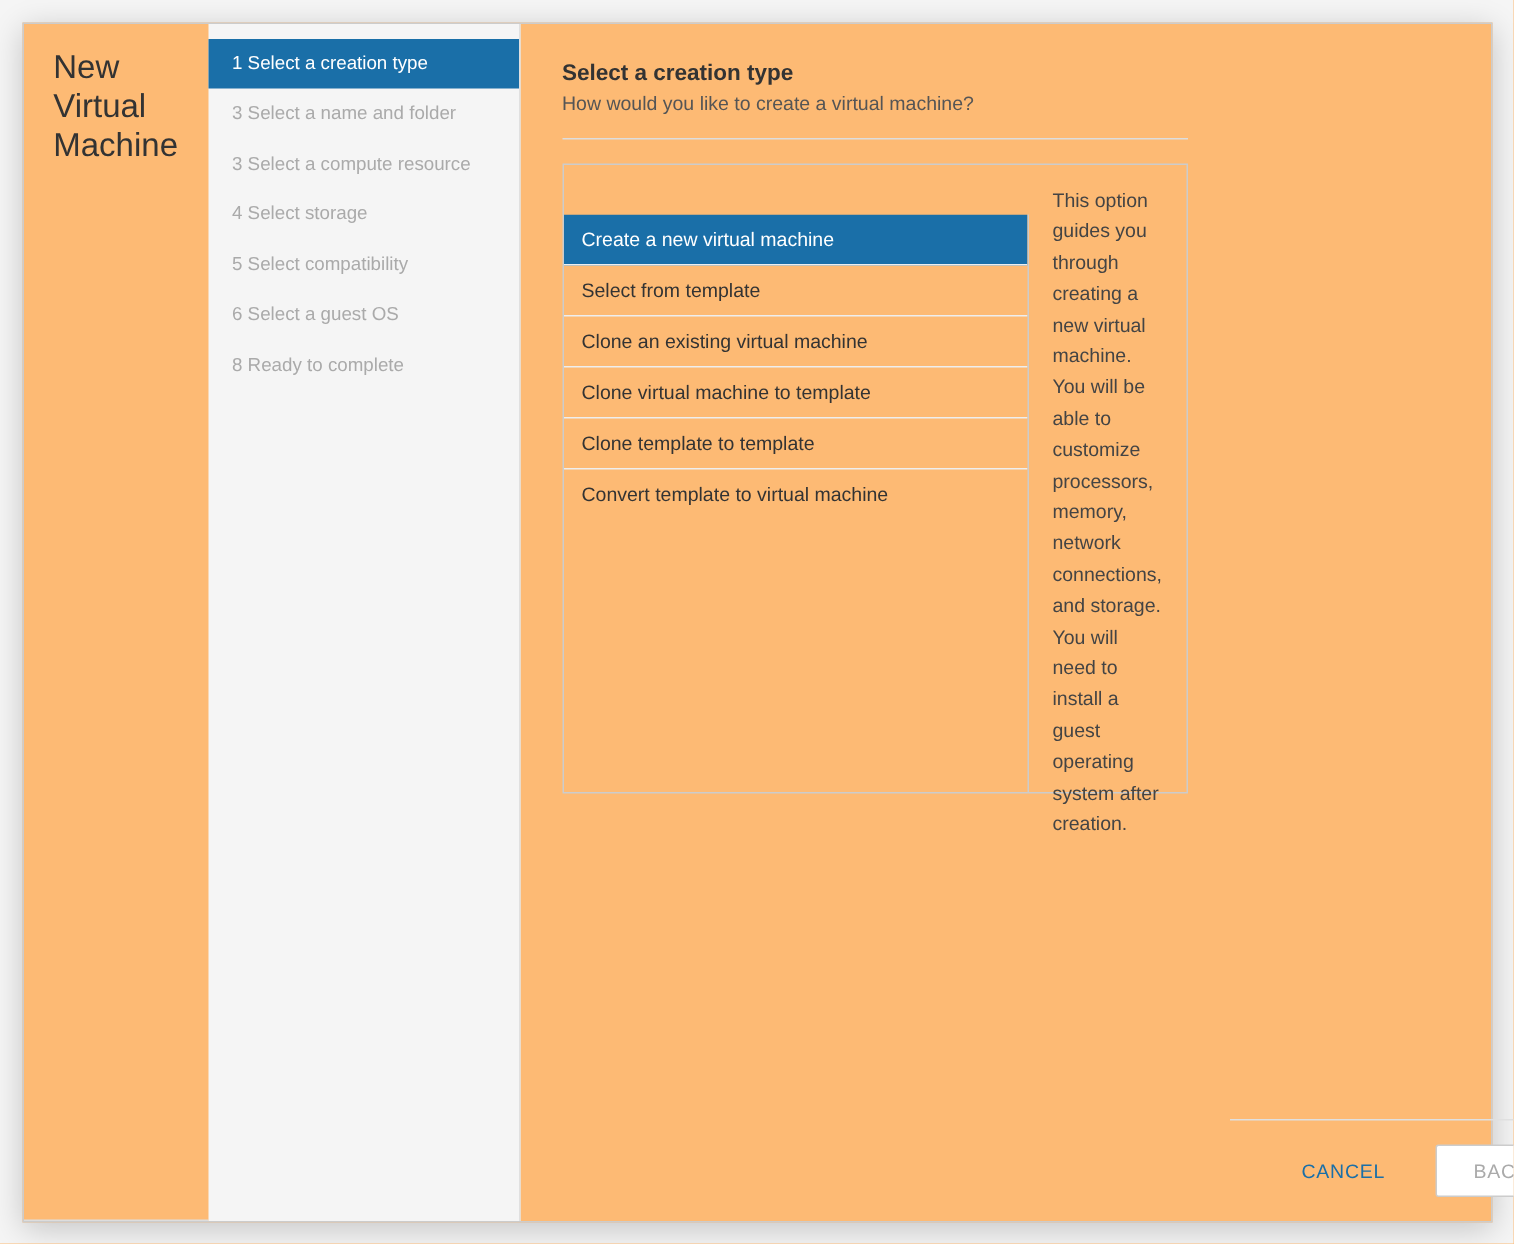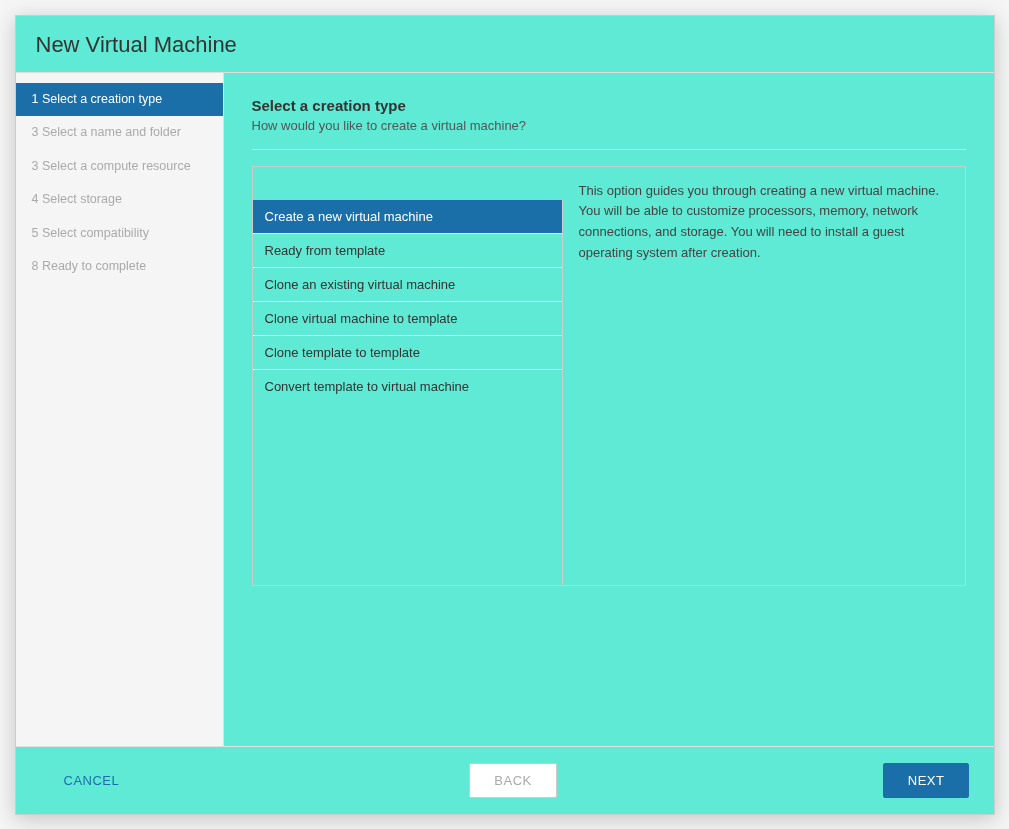--- a/index.html
+++ b/index.html
@@ -6,27 +6,27 @@
     body {
       font-family: -apple-system, BlinkMacSystemFont, "Segoe UI", Arial, sans-serif;
       background: #f5f5f5;
       display: flex;
       align-items: center;
       justify-content: center;
       min-height: 100vh;
       font-size: 13px;
     }
     .dialog {
-      background: #5eead4;
+      background: #fdba74;
       width: 980px;
       min-height: 800px;
       border: 1px solid #ccc;
       box-shadow: 0 4px 20px rgba(0,0,0,0.2);
       display: flex;
-      flex-direction: column;
+      flex-direction: row;
     }
     .dialog-header {
       padding: 16px 20px 14px 20px;
       border-bottom: 1px solid #ddd;
     }
     .dialog-title {
       font-size: 22px;
       font-weight: 300;
       color: #333;
     }
@@ -182,37 +182,40 @@
       <div class="sidebar-item">
         <span>3 Select a compute resource</span>
       </div>
       <div class="sidebar-item">
         <span>4 Select storage</span>
       </div>
       <div class="sidebar-item">
         <span>5 Select compatibility</span>
       </div>
       <div class="sidebar-item">
+        <span>6 Select a guest OS</span>
+      </div>
+      <div class="sidebar-item">
         <span>8 Ready to complete</span>
       </div>
     </div>
 
     <div class="main-content">
       <div class="section-title">Select a creation type</div>
       <div class="section-subtitle">How would you like to create a virtual machine?</div>
       <hr class="divider">
 
       <div class="selection-area">
 
         <div class="options-list">
           <div class="option-item selected">
             <span>Create a new virtual machine</span>
           </div>
           <div class="option-item">
-            <span>Ready from template</span>
+            <span>Select from template</span>
           </div>
           <div class="option-item">
             <span>Clone an existing virtual machine</span>
           </div>
           <div class="option-item">
             <span>Clone virtual machine to template</span>
           </div>
           <div class="option-item">
             <span>Clone template to template</span>
           </div>

